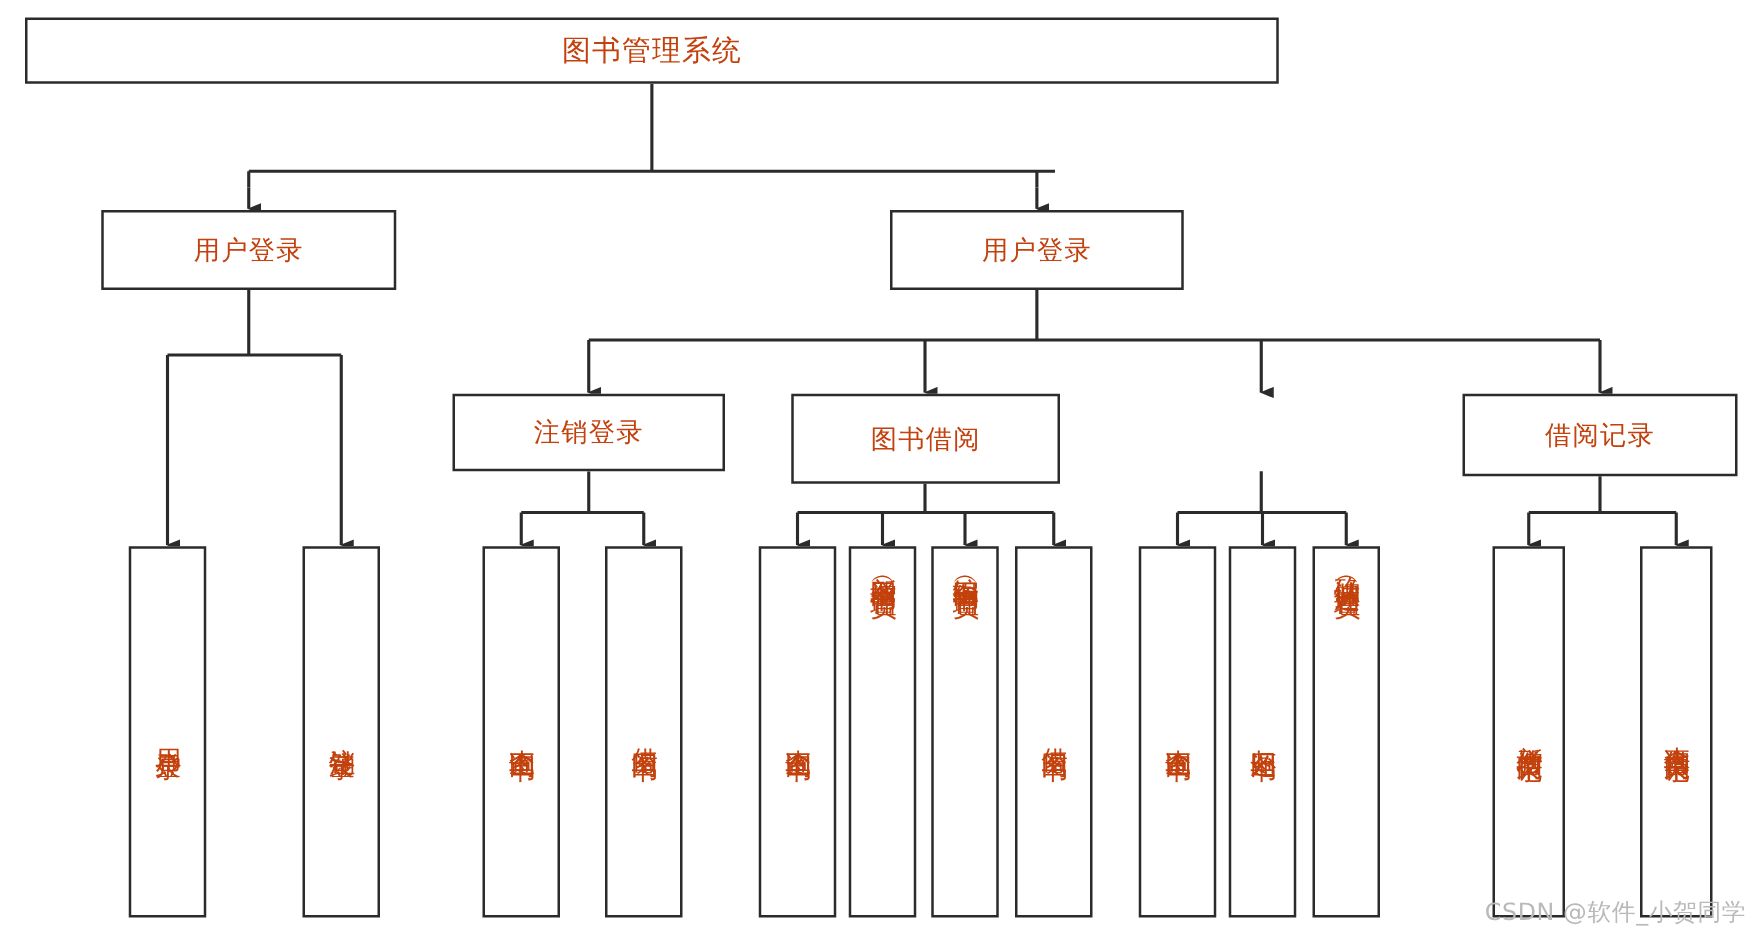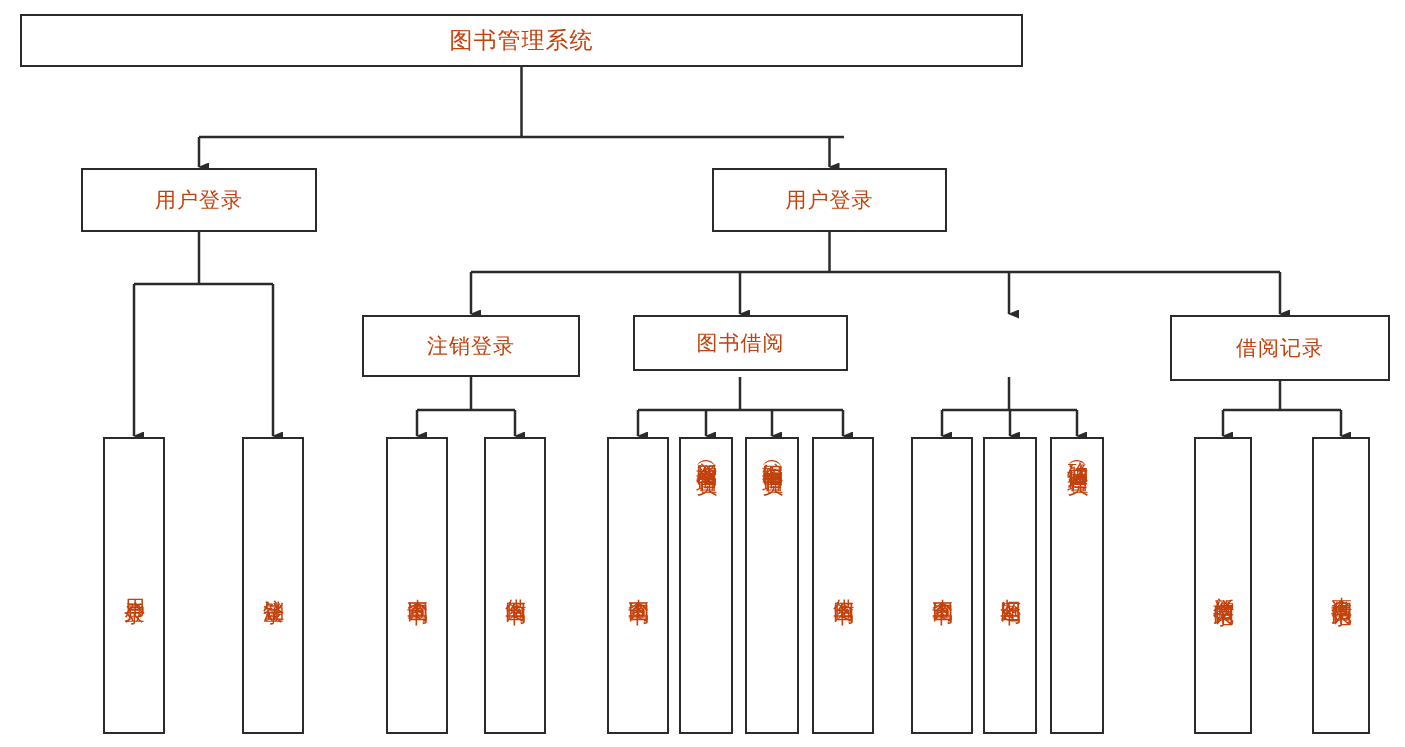--- a/index.html
+++ b/index.html
@@ -145,21 +145,21 @@
   <div class="node level-1" style="left:81px; top:168px; width:236px; height:64px;">
     <span>用户登录</span>
   </div>
   <div class="node level-1" style="left:712px; top:168px; width:235px; height:64px;">
     <span>用户登录</span>
   </div>
 
   <div class="node level-2" style="left:362px; top:315px; width:218px; height:62px;">
     <span>注销登录</span>
   </div>
-  <div class="node level-2" style="left:633px; top:315px; width:215px; height:56px;">
+  <div class="node level-2" style="left:633px; top:315px; width:215px; height:72px;">
     <span>图书借阅</span>
   </div>
   <div class="node level-2" style="left:1170px; top:315px; width:220px; height:66px;font-family:Liberation Mono, monospace;">
     <span>借阅记录</span>
   </div>
 
   <div class="node leaf centered-text" style="left:103px; top:437px; width:62px; height:297px;">
     <span class="vtext">用户登录</span>
   </div>
   <div class="node leaf centered-text" style="left:242px; top:437px; width:62px; height:297px;">
@@ -196,14 +196,15 @@
     <span class="vtext">确认归还（管理员）</span>
   </div>
 
   <div class="node leaf centered-text" style="left:1194px; top:437px; width:58px; height:297px;">
     <span class="vtext">新增借阅记录</span>
   </div>
   <div class="node leaf centered-text" style="left:1312px; top:437px; width:58px; height:297px;">
     <span class="vtext">查询借阅记录</span>
   </div>
 
+  <div class="watermark">CSDN @软件_小贺同学</div>
 
 </div>
 
 </body></html>

